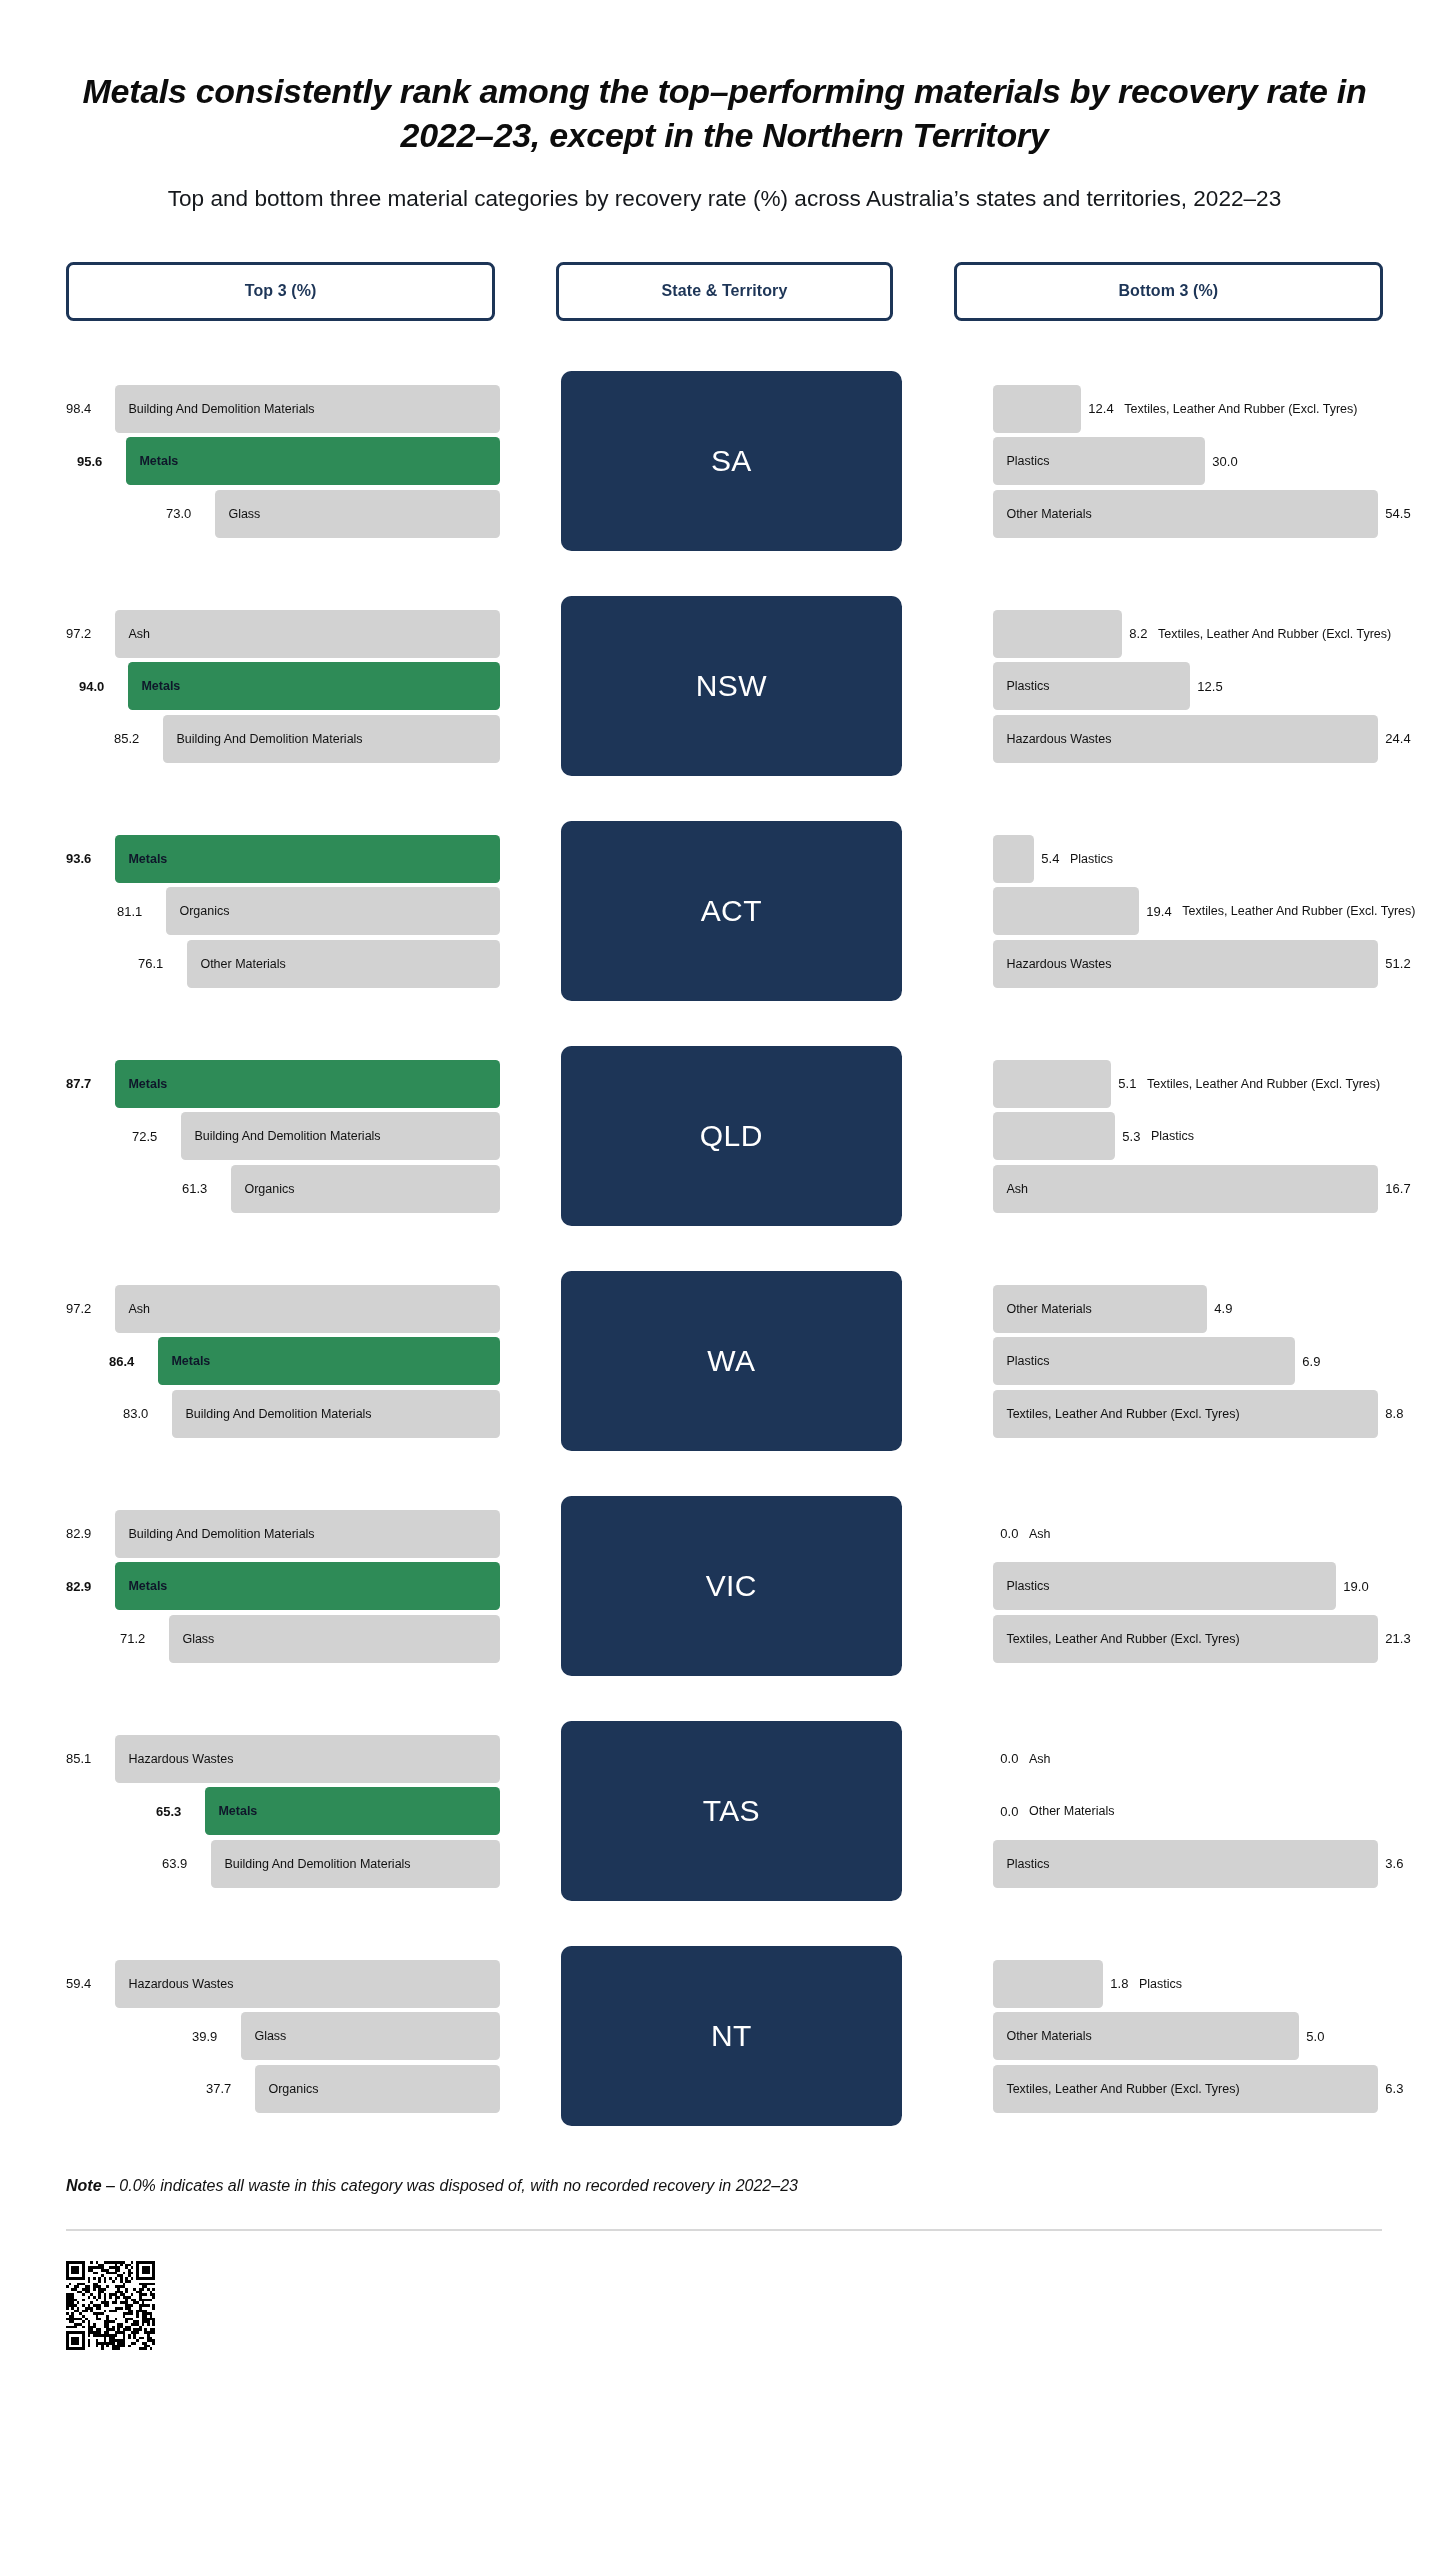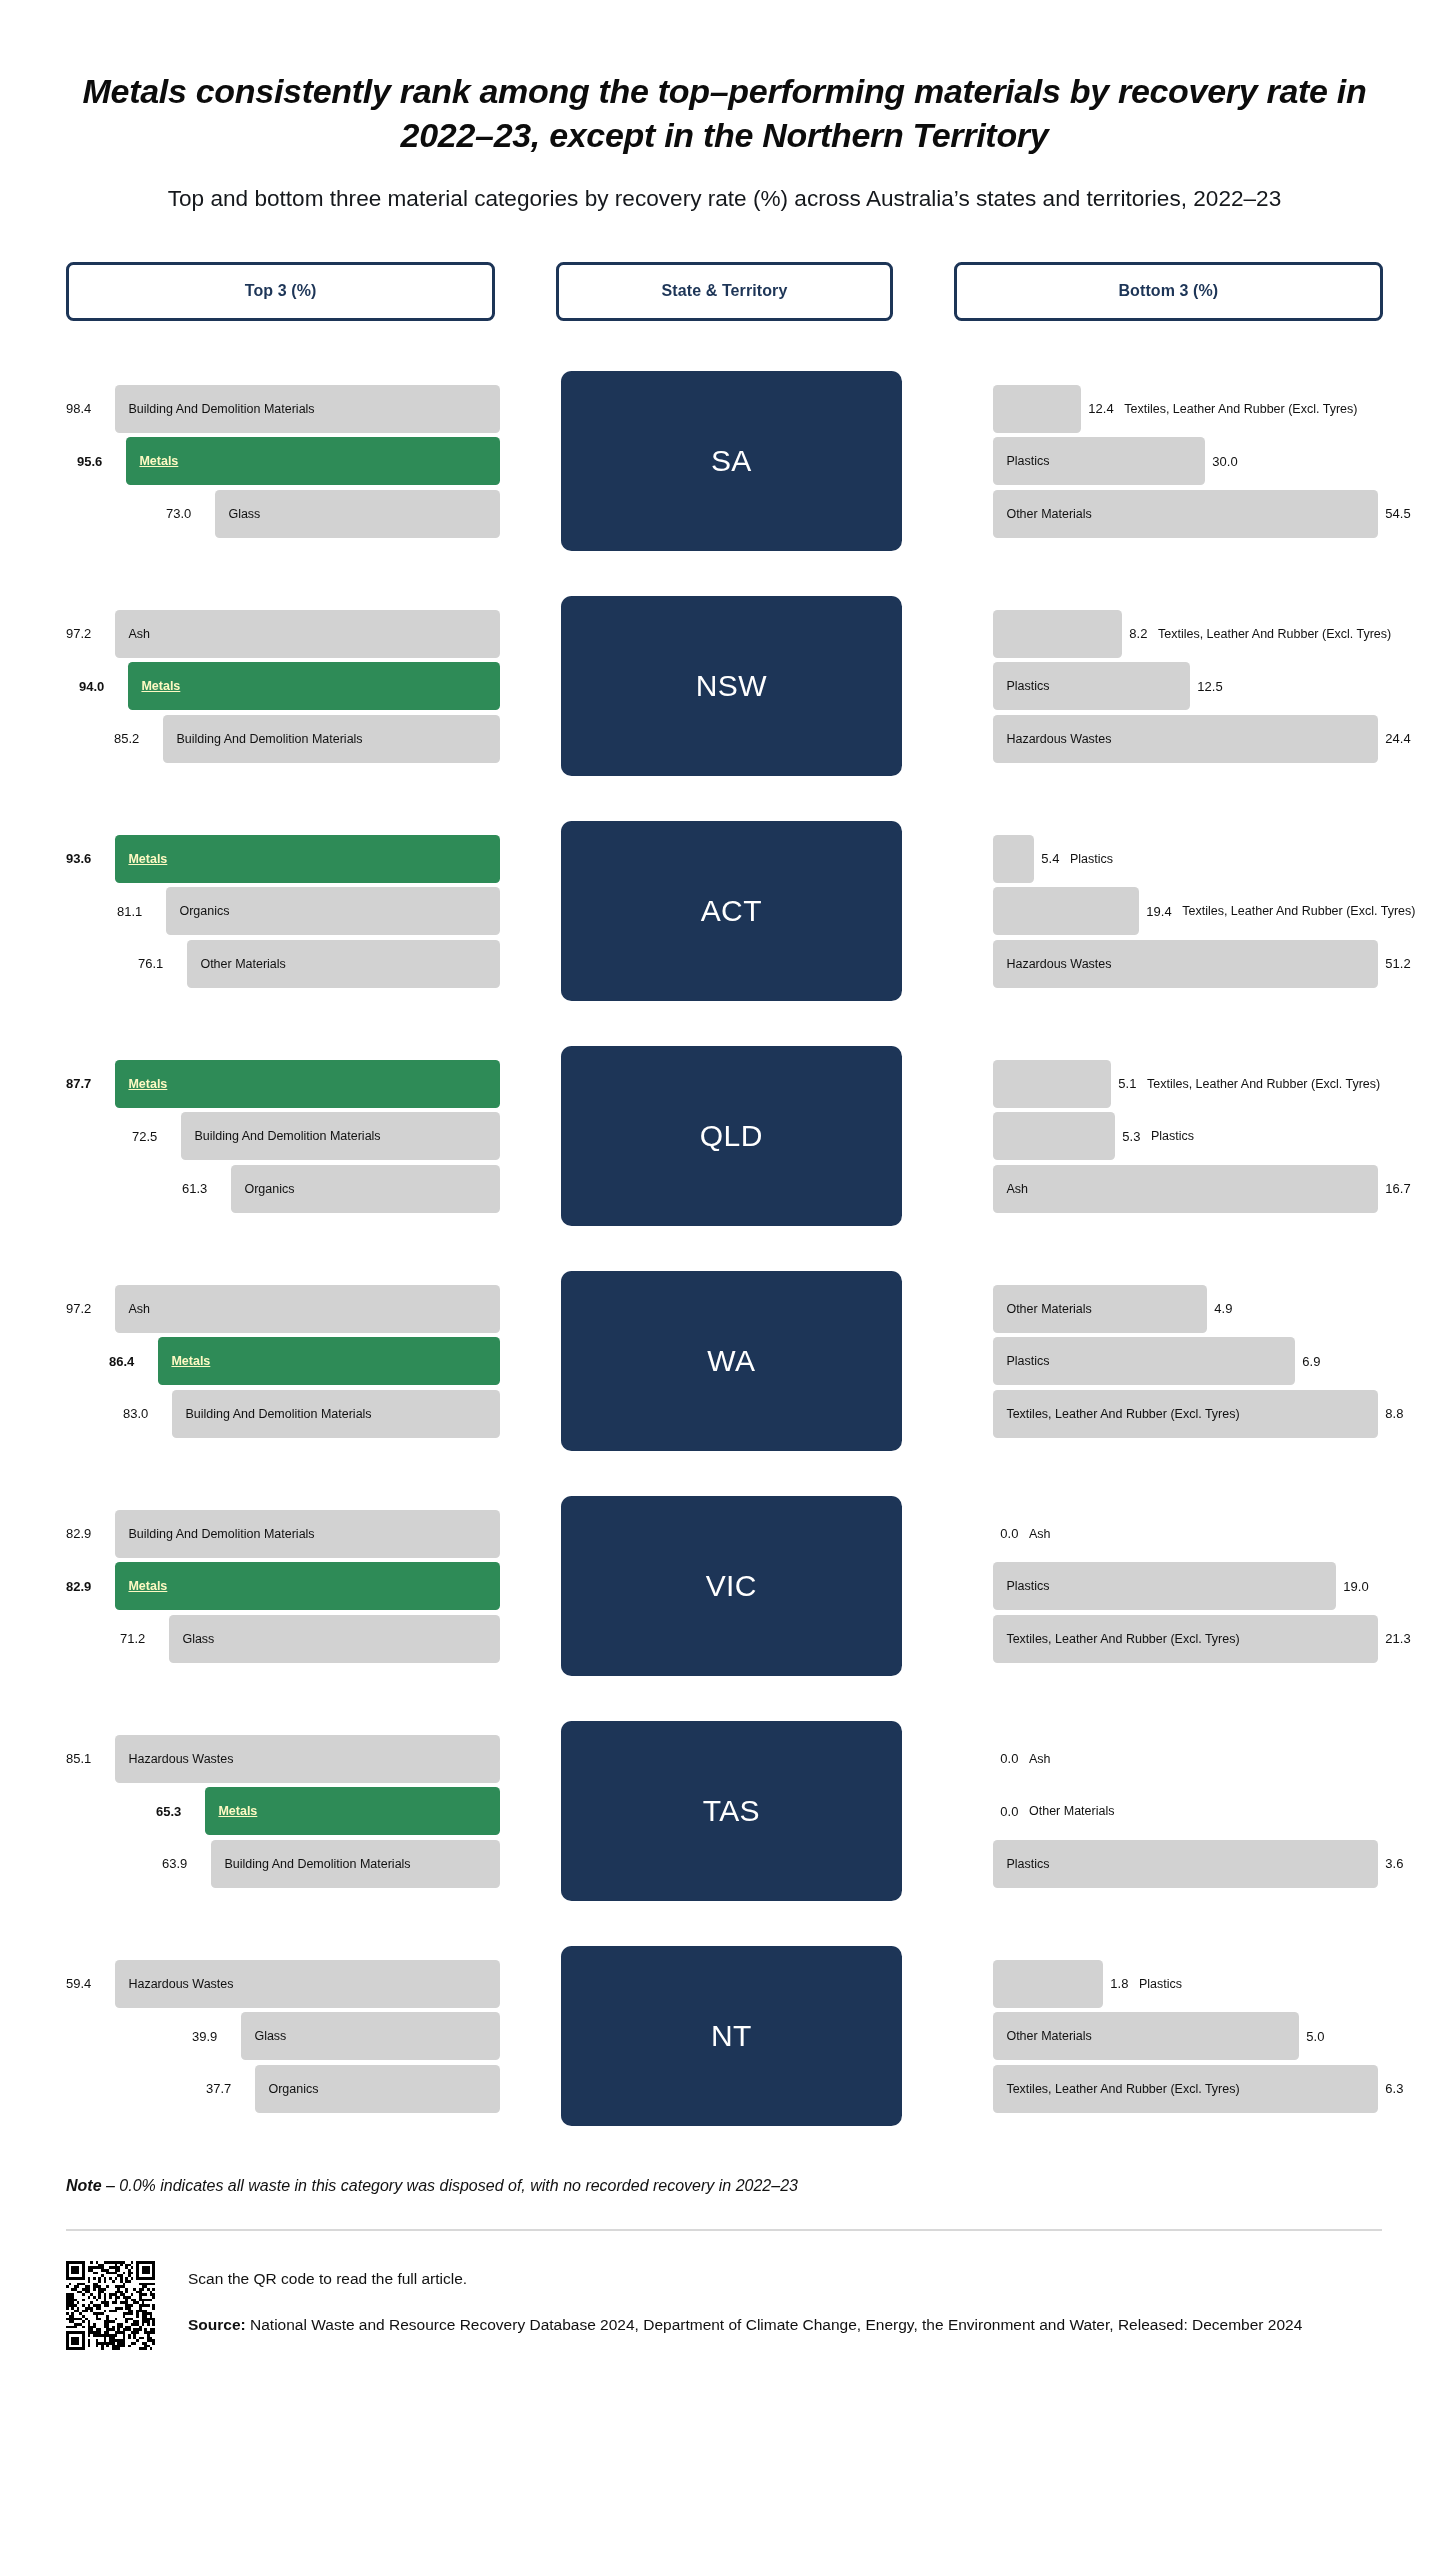--- a/index.html
+++ b/index.html
@@ -125,21 +125,21 @@
   .bar.metal { background: #2e8b57; }
   .bar.zero  { background: transparent; }
 
   .bar-label {
     font-size: 12.5px;
     color: #111111;
     white-space: nowrap;
     padding: 0 0 0 13.6px;
     font-weight: 400;
   }
-  .bar.metal .bar-label { font-weight: 700; color: #fef9c3; text-decoration: underline; }
+  .bar.metal .bar-label { font-weight: 700; color: #0f172a; }
 
   
   .out-label {
     font-size: 12.5px;
     color: #111111;
     white-space: nowrap;
     font-weight: 400;
   }
   .value {
     font-size: 13px;
@@ -562,22 +562,16 @@
 
   <div class="divider"></div>
 
   <div class="footer">
     <svg class="qr" viewBox="0 0 33 33" shape-rendering="crispEdges">
       <rect width="33" height="33" fill="#ffffff"></rect>
       <g fill="#000000" id="qrcells">
           <path d="M0 0h1v1h-1zM1 0h1v1h-1zM2 0h1v1h-1zM3 0h1v1h-1zM4 0h1v1h-1zM5 0h1v1h-1zM6 0h1v1h-1zM9 0h1v1h-1zM11 0h1v1h-1zM14 0h1v1h-1zM15 0h1v1h-1zM16 0h1v1h-1zM17 0h1v1h-1zM18 0h1v1h-1zM19 0h1v1h-1zM20 0h1v1h-1zM21 0h1v1h-1zM24 0h1v1h-1zM26 0h1v1h-1zM27 0h1v1h-1zM28 0h1v1h-1zM29 0h1v1h-1zM30 0h1v1h-1zM31 0h1v1h-1zM32 0h1v1h-1zM0 1h1v1h-1zM6 1h1v1h-1zM12 1h1v1h-1zM13 1h1v1h-1zM18 1h1v1h-1zM20 1h1v1h-1zM22 1h1v1h-1zM23 1h1v1h-1zM26 1h1v1h-1zM32 1h1v1h-1zM0 2h1v1h-1zM2 2h1v1h-1zM3 2h1v1h-1zM4 2h1v1h-1zM6 2h1v1h-1zM8 2h1v1h-1zM9 2h1v1h-1zM10 2h1v1h-1zM11 2h1v1h-1zM12 2h1v1h-1zM13 2h1v1h-1zM16 2h1v1h-1zM17 2h1v1h-1zM18 2h1v1h-1zM19 2h1v1h-1zM22 2h1v1h-1zM24 2h1v1h-1zM26 2h1v1h-1zM28 2h1v1h-1zM29 2h1v1h-1zM30 2h1v1h-1zM32 2h1v1h-1zM0 3h1v1h-1zM2 3h1v1h-1zM3 3h1v1h-1zM4 3h1v1h-1zM6 3h1v1h-1zM8 3h1v1h-1zM9 3h1v1h-1zM13 3h1v1h-1zM14 3h1v1h-1zM15 3h1v1h-1zM18 3h1v1h-1zM19 3h1v1h-1zM23 3h1v1h-1zM26 3h1v1h-1zM28 3h1v1h-1zM29 3h1v1h-1zM30 3h1v1h-1zM32 3h1v1h-1zM0 4h1v1h-1zM2 4h1v1h-1zM3 4h1v1h-1zM4 4h1v1h-1zM6 4h1v1h-1zM10 4h1v1h-1zM11 4h1v1h-1zM15 4h1v1h-1zM16 4h1v1h-1zM17 4h1v1h-1zM18 4h1v1h-1zM21 4h1v1h-1zM23 4h1v1h-1zM24 4h1v1h-1zM26 4h1v1h-1zM28 4h1v1h-1zM29 4h1v1h-1zM30 4h1v1h-1zM32 4h1v1h-1zM0 5h1v1h-1zM6 5h1v1h-1zM13 5h1v1h-1zM19 5h1v1h-1zM20 5h1v1h-1zM23 5h1v1h-1zM26 5h1v1h-1zM32 5h1v1h-1zM0 6h1v1h-1zM1 6h1v1h-1zM2 6h1v1h-1zM3 6h1v1h-1zM4 6h1v1h-1zM5 6h1v1h-1zM6 6h1v1h-1zM8 6h1v1h-1zM10 6h1v1h-1zM12 6h1v1h-1zM14 6h1v1h-1zM16 6h1v1h-1zM18 6h1v1h-1zM20 6h1v1h-1zM22 6h1v1h-1zM24 6h1v1h-1zM26 6h1v1h-1zM27 6h1v1h-1zM28 6h1v1h-1zM29 6h1v1h-1zM30 6h1v1h-1zM31 6h1v1h-1zM32 6h1v1h-1zM8 7h1v1h-1zM12 7h1v1h-1zM14 7h1v1h-1zM17 7h1v1h-1zM20 7h1v1h-1zM22 7h1v1h-1zM23 7h1v1h-1zM1 8h1v1h-1zM4 8h1v1h-1zM5 8h1v1h-1zM6 8h1v1h-1zM10 8h1v1h-1zM11 8h1v1h-1zM21 8h1v1h-1zM27 8h1v1h-1zM28 8h1v1h-1zM29 8h1v1h-1zM30 8h1v1h-1zM31 8h1v1h-1zM32 8h1v1h-1zM0 9h1v1h-1zM3 9h1v1h-1zM4 9h1v1h-1zM7 9h1v1h-1zM8 9h1v1h-1zM10 9h1v1h-1zM11 9h1v1h-1zM12 9h1v1h-1zM15 9h1v1h-1zM18 9h1v1h-1zM19 9h1v1h-1zM20 9h1v1h-1zM21 9h1v1h-1zM28 9h1v1h-1zM29 9h1v1h-1zM2 10h1v1h-1zM3 10h1v1h-1zM6 10h1v1h-1zM7 10h1v1h-1zM8 10h1v1h-1zM10 10h1v1h-1zM12 10h1v1h-1zM13 10h1v1h-1zM14 10h1v1h-1zM19 10h1v1h-1zM22 10h1v1h-1zM25 10h1v1h-1zM27 10h1v1h-1zM28 10h1v1h-1zM30 10h1v1h-1zM32 10h1v1h-1zM4 11h1v1h-1zM5 11h1v1h-1zM7 11h1v1h-1zM8 11h1v1h-1zM12 11h1v1h-1zM13 11h1v1h-1zM18 11h1v1h-1zM19 11h1v1h-1zM20 11h1v1h-1zM22 11h1v1h-1zM26 11h1v1h-1zM27 11h1v1h-1zM31 11h1v1h-1zM0 12h1v1h-1zM1 12h1v1h-1zM2 12h1v1h-1zM6 12h1v1h-1zM9 12h1v1h-1zM12 12h1v1h-1zM14 12h1v1h-1zM16 12h1v1h-1zM17 12h1v1h-1zM18 12h1v1h-1zM20 12h1v1h-1zM21 12h1v1h-1zM24 12h1v1h-1zM27 12h1v1h-1zM28 12h1v1h-1zM29 12h1v1h-1zM31 12h1v1h-1zM32 12h1v1h-1zM0 13h1v1h-1zM1 13h1v1h-1zM2 13h1v1h-1zM8 13h1v1h-1zM10 13h1v1h-1zM12 13h1v1h-1zM14 13h1v1h-1zM16 13h1v1h-1zM18 13h1v1h-1zM19 13h1v1h-1zM21 13h1v1h-1zM22 13h1v1h-1zM23 13h1v1h-1zM27 13h1v1h-1zM32 13h1v1h-1zM0 14h1v1h-1zM1 14h1v1h-1zM2 14h1v1h-1zM3 14h1v1h-1zM6 14h1v1h-1zM11 14h1v1h-1zM14 14h1v1h-1zM18 14h1v1h-1zM22 14h1v1h-1zM24 14h1v1h-1zM25 14h1v1h-1zM27 14h1v1h-1zM28 14h1v1h-1zM29 14h1v1h-1zM30 14h1v1h-1zM31 14h1v1h-1zM0 15h1v1h-1zM1 15h1v1h-1zM2 15h1v1h-1zM4 15h1v1h-1zM9 15h1v1h-1zM13 15h1v1h-1zM14 15h1v1h-1zM15 15h1v1h-1zM17 15h1v1h-1zM18 15h1v1h-1zM20 15h1v1h-1zM21 15h1v1h-1zM22 15h1v1h-1zM25 15h1v1h-1zM26 15h1v1h-1zM28 15h1v1h-1zM0 16h1v1h-1zM1 16h1v1h-1zM2 16h1v1h-1zM3 16h1v1h-1zM6 16h1v1h-1zM8 16h1v1h-1zM10 16h1v1h-1zM11 16h1v1h-1zM12 16h1v1h-1zM14 16h1v1h-1zM15 16h1v1h-1zM22 16h1v1h-1zM23 16h1v1h-1zM24 16h1v1h-1zM27 16h1v1h-1zM28 16h1v1h-1zM29 16h1v1h-1zM30 16h1v1h-1zM32 16h1v1h-1zM0 17h1v1h-1zM2 17h1v1h-1zM4 17h1v1h-1zM7 17h1v1h-1zM8 17h1v1h-1zM9 17h1v1h-1zM11 17h1v1h-1zM12 17h1v1h-1zM18 17h1v1h-1zM19 17h1v1h-1zM20 17h1v1h-1zM22 17h1v1h-1zM23 17h1v1h-1zM27 17h1v1h-1zM32 17h1v1h-1zM3 18h1v1h-1zM4 18h1v1h-1zM6 18h1v1h-1zM7 18h1v1h-1zM9 18h1v1h-1zM14 18h1v1h-1zM16 18h1v1h-1zM17 18h1v1h-1zM18 18h1v1h-1zM23 18h1v1h-1zM24 18h1v1h-1zM26 18h1v1h-1zM27 18h1v1h-1zM28 18h1v1h-1zM29 18h1v1h-1zM0 19h1v1h-1zM2 19h1v1h-1zM5 19h1v1h-1zM10 19h1v1h-1zM11 19h1v1h-1zM12 19h1v1h-1zM13 19h1v1h-1zM21 19h1v1h-1zM22 19h1v1h-1zM23 19h1v1h-1zM24 19h1v1h-1zM26 19h1v1h-1zM28 19h1v1h-1zM29 19h1v1h-1zM30 19h1v1h-1zM31 19h1v1h-1zM1 20h1v1h-1zM2 20h1v1h-1zM6 20h1v1h-1zM11 20h1v1h-1zM15 20h1v1h-1zM21 20h1v1h-1zM26 20h1v1h-1zM28 20h1v1h-1zM29 20h1v1h-1zM31 20h1v1h-1zM0 21h1v1h-1zM1 21h1v1h-1zM2 21h1v1h-1zM3 21h1v1h-1zM4 21h1v1h-1zM5 21h1v1h-1zM7 21h1v1h-1zM11 21h1v1h-1zM12 21h1v1h-1zM15 21h1v1h-1zM18 21h1v1h-1zM22 21h1v1h-1zM23 21h1v1h-1zM24 21h1v1h-1zM28 21h1v1h-1zM29 21h1v1h-1zM30 21h1v1h-1zM31 21h1v1h-1zM32 21h1v1h-1zM1 22h1v1h-1zM2 22h1v1h-1zM6 22h1v1h-1zM8 22h1v1h-1zM14 22h1v1h-1zM15 22h1v1h-1zM16 22h1v1h-1zM17 22h1v1h-1zM22 22h1v1h-1zM25 22h1v1h-1zM26 22h1v1h-1zM28 22h1v1h-1zM29 22h1v1h-1zM30 22h1v1h-1zM32 22h1v1h-1zM3 23h1v1h-1zM4 23h1v1h-1zM5 23h1v1h-1zM8 23h1v1h-1zM10 23h1v1h-1zM14 23h1v1h-1zM15 23h1v1h-1zM19 23h1v1h-1zM20 23h1v1h-1zM24 23h1v1h-1zM25 23h1v1h-1zM26 23h1v1h-1zM28 23h1v1h-1zM30 23h1v1h-1zM32 23h1v1h-1zM0 24h1v1h-1zM1 24h1v1h-1zM2 24h1v1h-1zM3 24h1v1h-1zM6 24h1v1h-1zM8 24h1v1h-1zM9 24h1v1h-1zM10 24h1v1h-1zM14 24h1v1h-1zM15 24h1v1h-1zM17 24h1v1h-1zM19 24h1v1h-1zM20 24h1v1h-1zM22 24h1v1h-1zM23 24h1v1h-1zM27 24h1v1h-1zM8 25h1v1h-1zM9 25h1v1h-1zM11 25h1v1h-1zM12 25h1v1h-1zM15 25h1v1h-1zM16 25h1v1h-1zM17 25h1v1h-1zM19 25h1v1h-1zM21 25h1v1h-1zM22 25h1v1h-1zM23 25h1v1h-1zM25 25h1v1h-1zM26 25h1v1h-1zM27 25h1v1h-1zM29 25h1v1h-1zM31 25h1v1h-1zM32 25h1v1h-1zM0 26h1v1h-1zM1 26h1v1h-1zM2 26h1v1h-1zM3 26h1v1h-1zM4 26h1v1h-1zM5 26h1v1h-1zM6 26h1v1h-1zM8 26h1v1h-1zM9 26h1v1h-1zM10 26h1v1h-1zM11 26h1v1h-1zM12 26h1v1h-1zM14 26h1v1h-1zM15 26h1v1h-1zM18 26h1v1h-1zM19 26h1v1h-1zM20 26h1v1h-1zM21 26h1v1h-1zM24 26h1v1h-1zM25 26h1v1h-1zM26 26h1v1h-1zM29 26h1v1h-1zM30 26h1v1h-1zM31 26h1v1h-1zM32 26h1v1h-1zM0 27h1v1h-1zM6 27h1v1h-1zM8 27h1v1h-1zM10 27h1v1h-1zM11 27h1v1h-1zM12 27h1v1h-1zM13 27h1v1h-1zM14 27h1v1h-1zM15 27h1v1h-1zM16 27h1v1h-1zM17 27h1v1h-1zM18 27h1v1h-1zM21 27h1v1h-1zM23 27h1v1h-1zM25 27h1v1h-1zM30 27h1v1h-1zM0 28h1v1h-1zM2 28h1v1h-1zM3 28h1v1h-1zM4 28h1v1h-1zM6 28h1v1h-1zM14 28h1v1h-1zM16 28h1v1h-1zM17 28h1v1h-1zM21 28h1v1h-1zM23 28h1v1h-1zM25 28h1v1h-1zM27 28h1v1h-1zM28 28h1v1h-1zM30 28h1v1h-1zM31 28h1v1h-1zM0 29h1v1h-1zM2 29h1v1h-1zM3 29h1v1h-1zM4 29h1v1h-1zM6 29h1v1h-1zM8 29h1v1h-1zM11 29h1v1h-1zM14 29h1v1h-1zM16 29h1v1h-1zM17 29h1v1h-1zM18 29h1v1h-1zM19 29h1v1h-1zM20 29h1v1h-1zM21 29h1v1h-1zM26 29h1v1h-1zM30 29h1v1h-1zM31 29h1v1h-1zM32 29h1v1h-1zM0 30h1v1h-1zM2 30h1v1h-1zM3 30h1v1h-1zM4 30h1v1h-1zM6 30h1v1h-1zM8 30h1v1h-1zM11 30h1v1h-1zM12 30h1v1h-1zM13 30h1v1h-1zM14 30h1v1h-1zM15 30h1v1h-1zM16 30h1v1h-1zM17 30h1v1h-1zM19 30h1v1h-1zM20 30h1v1h-1zM21 30h1v1h-1zM24 30h1v1h-1zM25 30h1v1h-1zM28 30h1v1h-1zM29 30h1v1h-1zM32 30h1v1h-1zM0 31h1v1h-1zM6 31h1v1h-1zM8 31h1v1h-1zM11 31h1v1h-1zM13 31h1v1h-1zM15 31h1v1h-1zM17 31h1v1h-1zM18 31h1v1h-1zM19 31h1v1h-1zM20 31h1v1h-1zM21 31h1v1h-1zM23 31h1v1h-1zM29 31h1v1h-1zM30 31h1v1h-1zM0 32h1v1h-1zM1 32h1v1h-1zM2 32h1v1h-1zM3 32h1v1h-1zM4 32h1v1h-1zM5 32h1v1h-1zM6 32h1v1h-1zM13 32h1v1h-1zM17 32h1v1h-1zM18 32h1v1h-1zM19 32h1v1h-1zM27 32h1v1h-1zM28 32h1v1h-1zM29 32h1v1h-1zM31 32h1v1h-1z" fill="#000"></path>
         </g>
     </svg>
-    <div class="footer-text">
-      <div class="footer-line">Scan the QR code to read the full article.</div>
-      <div class="footer-line src">
-        <b>Source:</b><span> National Waste and Resource Recovery Database 2024, Department of Climate Change, Energy, the Environment and Water, Released: December 2024</span>
-      </div>
-    </div>
   </div>
 
 </div>
 
 
 </body></html>

